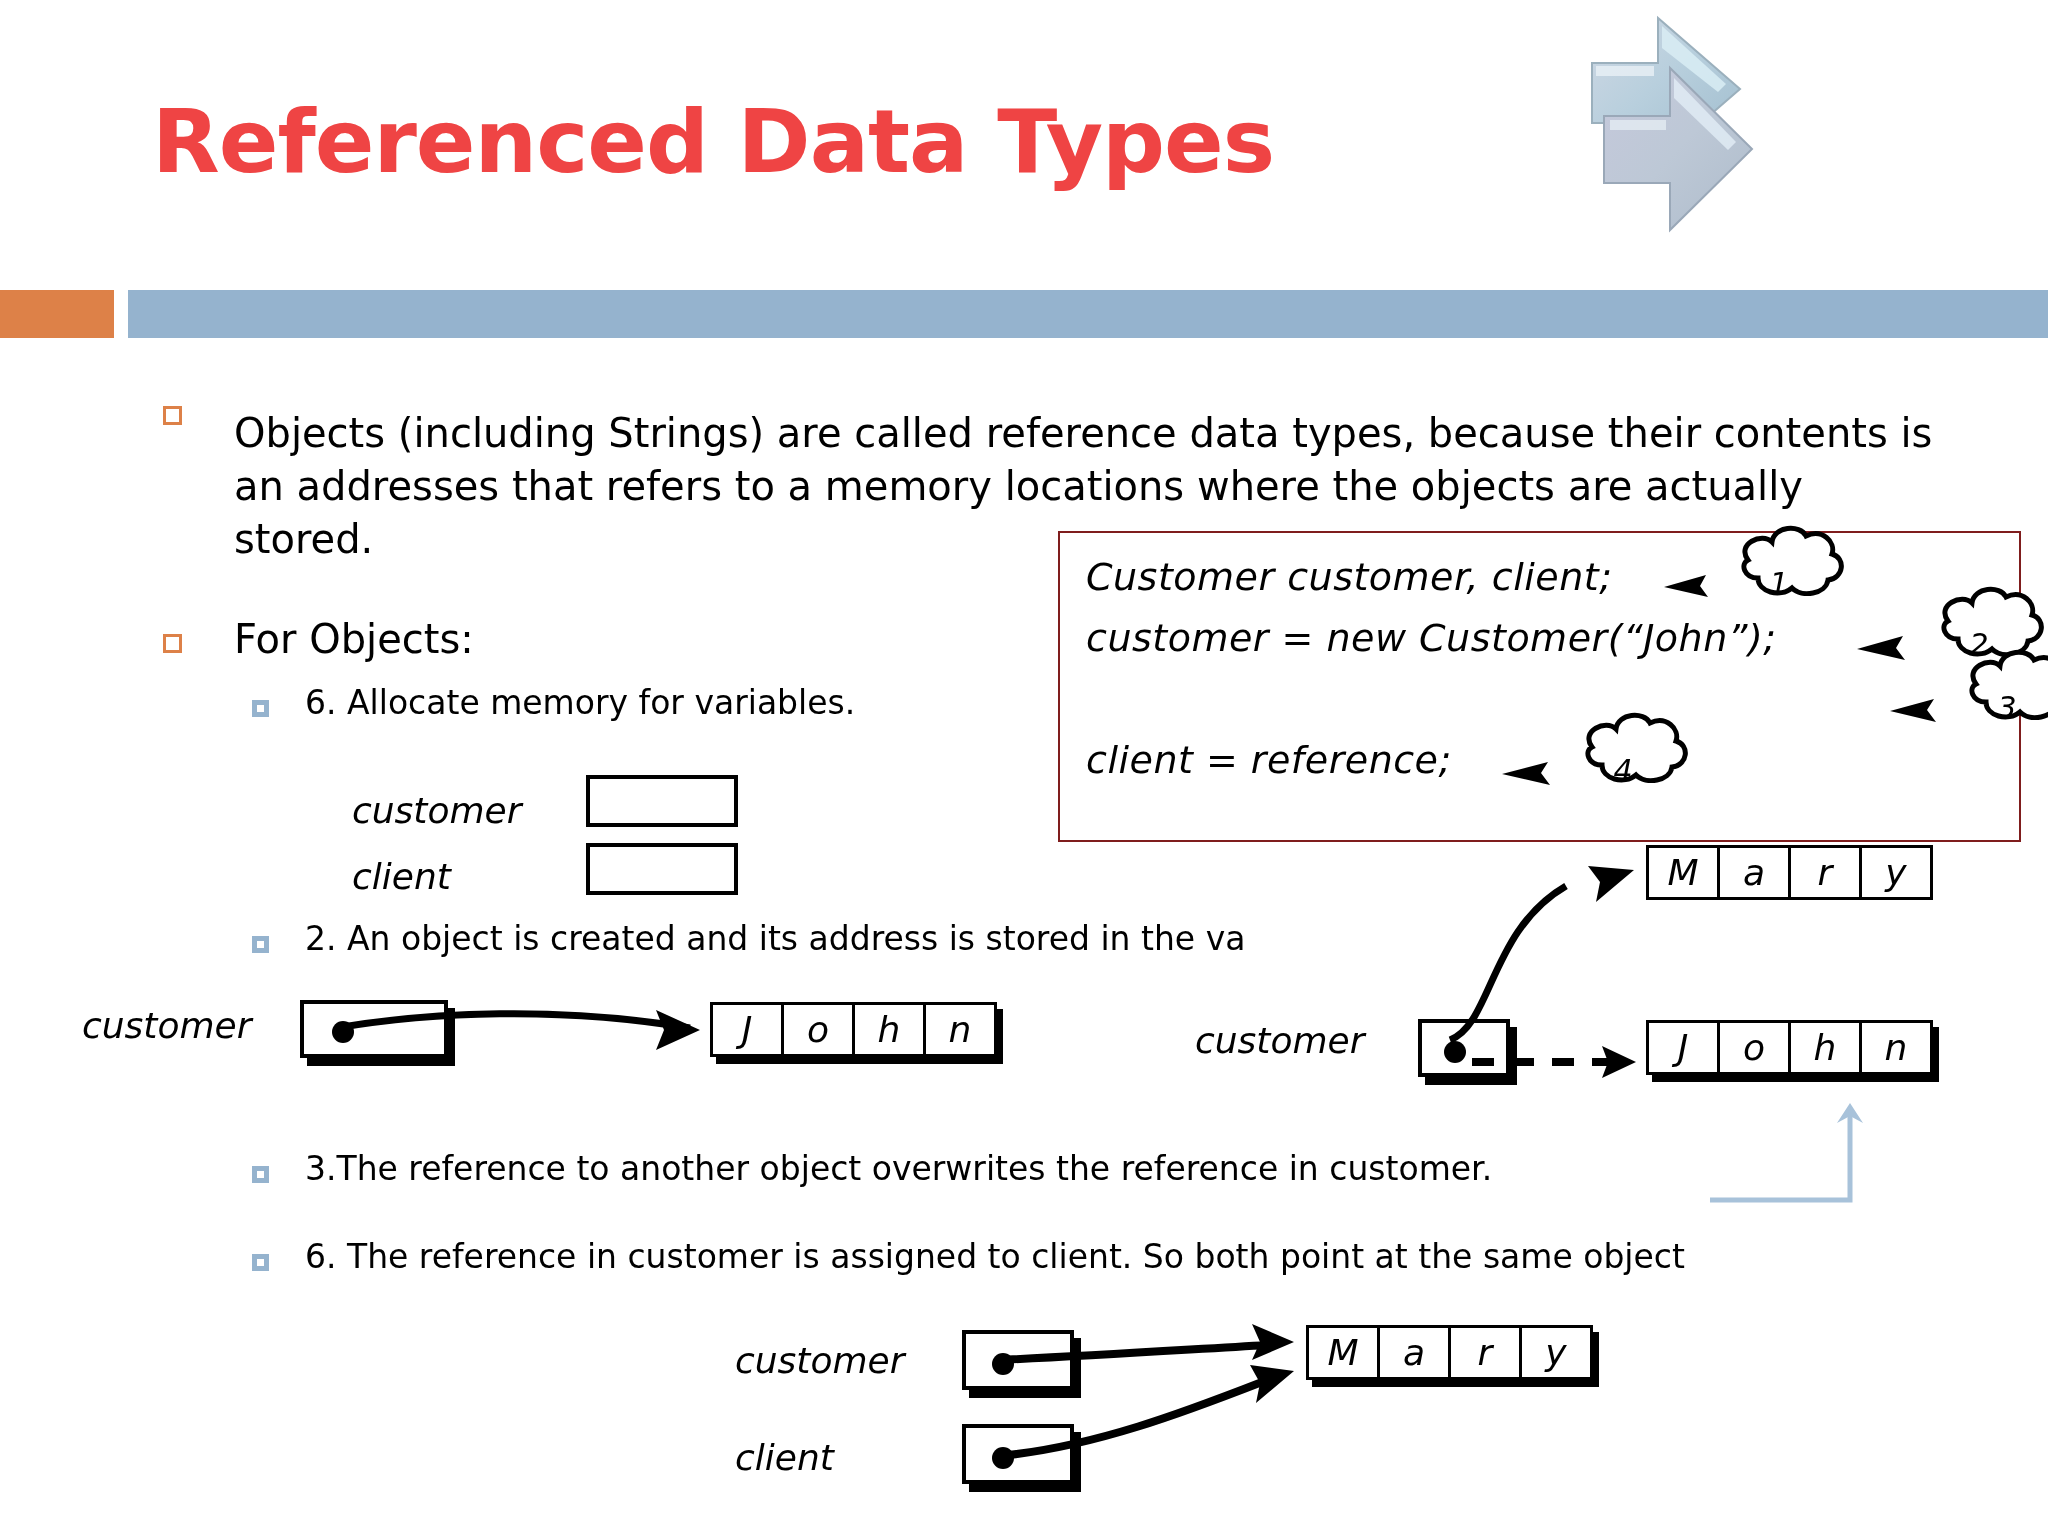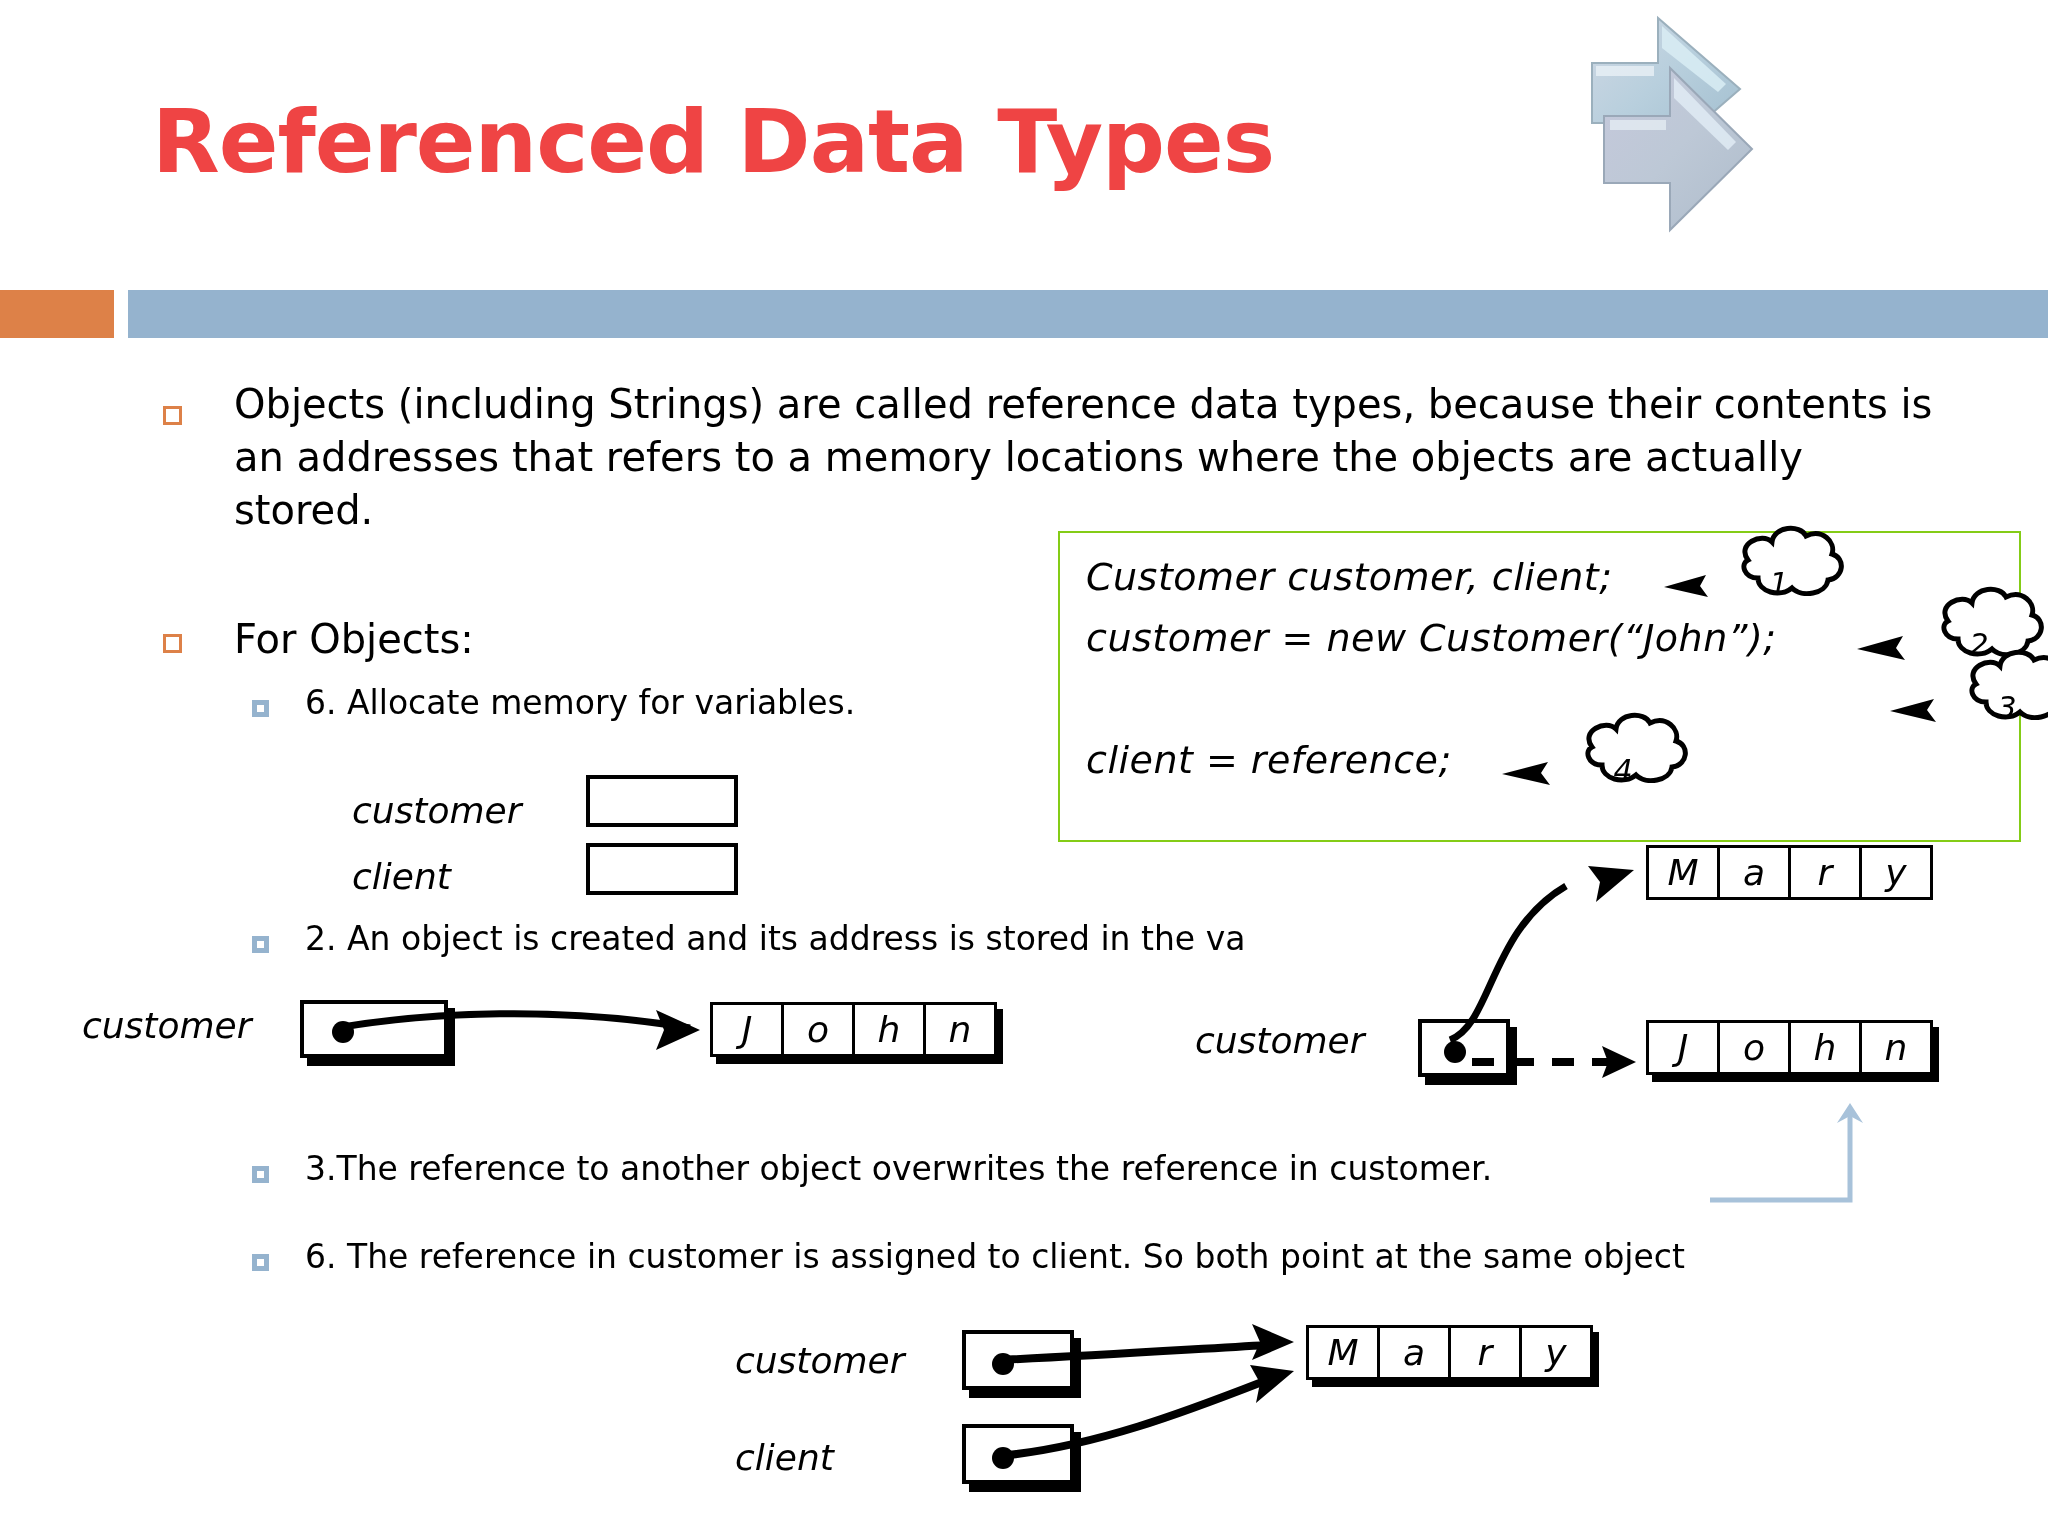--- a/index.html
+++ b/index.html
@@ -61,21 +61,21 @@
     font-family:"DejaVu Sans", sans-serif;
     font-size:33px;
     color:#000;
     line-height:1.3;
     white-space:nowrap;
   }
   
   #code-box{
     position:absolute;
     left:1058px; top:531px; width:963px; height:311px;
-    border:2px solid #84cc16;
+    border:2px solid #7f1d1d;
     background:#ffffff;
     box-sizing:border-box;
   }
   .code-line{
     position:absolute;
     font-family:"DejaVu Sans", sans-serif;
     font-style:italic;
     font-size:38px;
     color:#000;
     white-space:nowrap;
@@ -149,21 +149,21 @@
     <polygon points="132,18 196,76 188,84 132,40" fill="#d9edf5" opacity="0.85"></polygon>
 
     <polygon points="140,60 140,108 74,108 74,175 140,175 140,222 222,141" fill="url(#gB)" stroke="#9aa8b8" stroke-width="2"></polygon>
     <polygon points="144,70 206,134 198,142 144,90" fill="#e2eef6" opacity="0.8"></polygon>
     <polygon points="80,112 136,112 136,122 80,122" fill="#e3ecf3" opacity="0.8"></polygon>
     <polygon points="66,58 124,58 124,68 66,68" fill="#e6eef5" opacity="0.85"></polygon>
   </svg>
 </div>
 
 <div class="sq-orange" style="left:163px;top:406px;"></div>
-<div class="lvl1" id="b1" style="left:234px;top:378px;width:1720px;">Objects (including Strings) are called reference data types, because their contents is an addresses that refers to a memory locations where the objects are actually stored.</div>
+<div class="lvl1" id="b1" style="left:234px;top:407px;width:1720px;">Objects (including Strings) are called reference data types, because their contents is an addresses that refers to a memory locations where the objects are actually stored.</div>
 
 <div class="sq-orange" style="left:163px;top:634px;"></div>
 <div class="lvl1" id="b2" style="left:234px;top:613px;width:700px;">For Objects:</div>
 
 <div class="sq-blue" style="left:252px;top:700px;"></div>
 <div class="lvl2" style="left:305px;top:682px;">6. Allocate memory for variables.</div>
 
 <div class="sq-blue" style="left:252px;top:936px;"></div>
 <div class="lvl2" style="left:305px;top:918px;">2. An object is created and its address is stored in the va</div>
 

